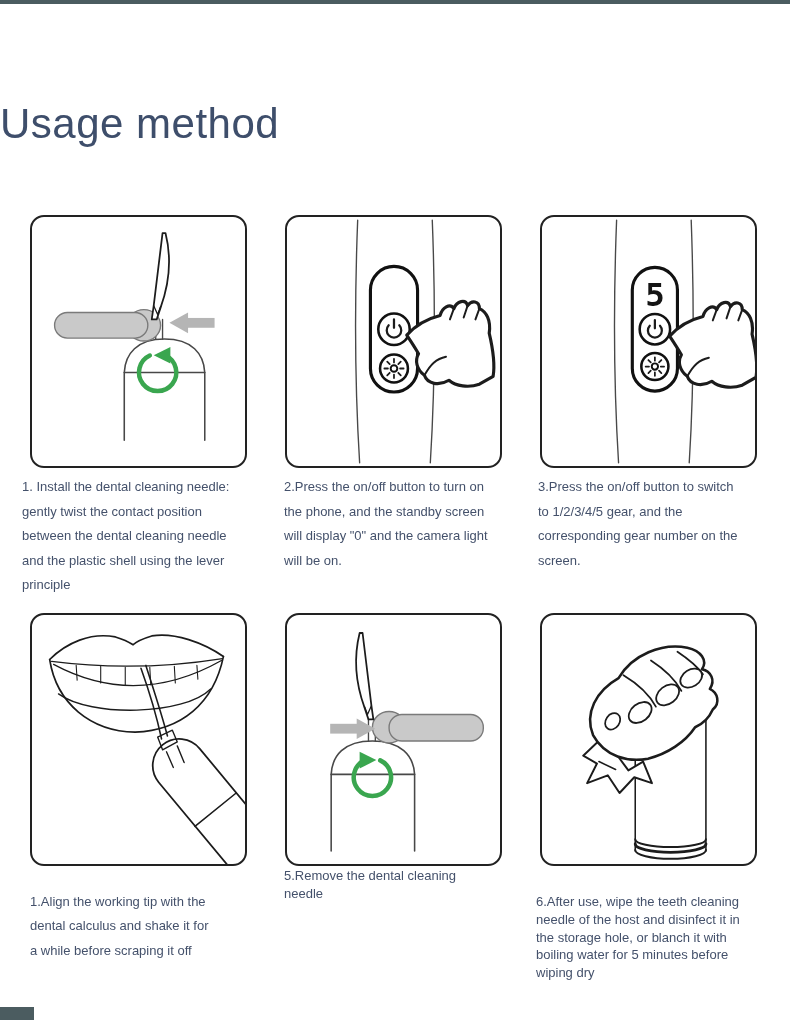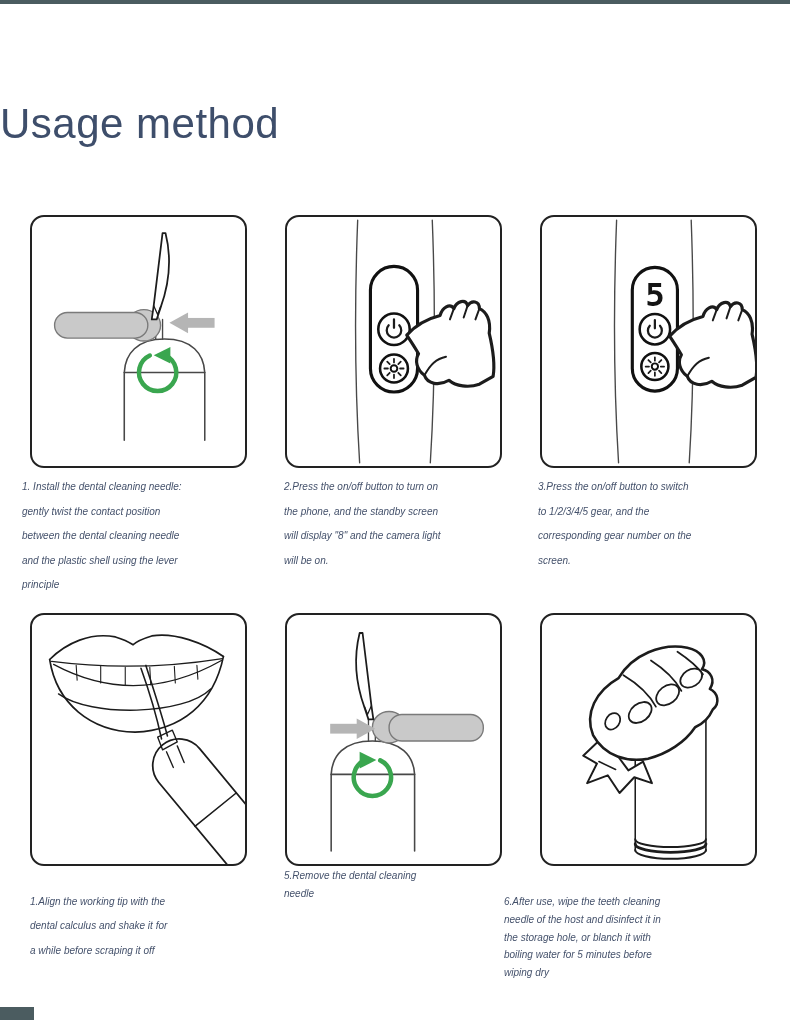--- a/index.html
+++ b/index.html
@@ -13,39 +13,38 @@
   #title{
     position:absolute;top:72px;left:0;width:790px;
     font-size:42px;font-weight:400;color:#3e4e6b;letter-spacing:0.5px;
   }
   .panel{
     position:absolute;width:213px;height:249px;background:#fff;
     border:2px solid #222;border-radius:14px;overflow:hidden;
   }
   .panel svg{display:block;width:213px;height:249px}
   .caption{
-    position:absolute;font-size:10px;color:#44516b;line-height:24.5px;
+    position:absolute;font-size:13px;color:#44516b;line-height:24.5px;
     white-space:pre;
-    font-style:italic;
   }
   .caption.tight{line-height:17.8px}
   .caption.c4{line-height:24.3px}
   
   #panel-1{left:30px;top:215px}
   #panel-2{left:285px;top:215px}
   #panel-3{left:540px;top:215px}
   #panel-4{left:30px;top:613px}
   #panel-5{left:285px;top:613px}
   #panel-6{left:540px;top:613px}
   #caption-1{left:22px;top:475px}
   #caption-2{left:284px;top:475px}
   #caption-3{left:538px;top:475px}
   #caption-4{left:30px;top:890px}
   #caption-5{left:284px;top:867px}
-  #caption-6{left:504px;top:893px}
+  #caption-6{left:536px;top:893px}
   
   .ink{stroke:#1c1c1c;fill:none;stroke-linecap:round;stroke-linejoin:round}
   .thin{stroke:#484848;fill:none;stroke-linecap:round}
   .grayfill{fill:#c9c9c9;stroke:#7a7a7a;stroke-width:1.4}
   .grayarrow{fill:#b5b5b5;stroke:none}
   .green{stroke:#3aa64f;fill:none;stroke-linecap:round}
   .greenfill{fill:#3aa64f;stroke:none}
   .whiteink{fill:#ffffff;stroke:#1c1c1c;stroke-linejoin:round;stroke-linecap:round}
   .segdigit{font-family:"DejaVu Sans Mono",monospace;font-weight:bold;font-size:33px;fill:#141414}
 </style>
@@ -201,21 +200,21 @@
   </svg>
 </div>
 
 <div class="caption" id="caption-1">1. Install the dental cleaning needle:
 gently twist the contact position
 between the dental cleaning needle
 and the plastic shell using the lever
 principle</div>
 <div class="caption" id="caption-2">2.Press the on/off button to turn on
 the phone, and the standby screen
-will display "8" and the camera light
+will display "0" and the camera light
 will be on.</div>
 <div class="caption" id="caption-3">3.Press the on/off button to switch
 to 1/2/3/4/5 gear, and the
 corresponding gear number on the
 screen.</div>
 <div class="caption c4" id="caption-4">1.Align the working tip with the
 dental calculus and shake it for
 a while before scraping it off</div>
 <div class="caption tight" id="caption-5">5.Remove the dental cleaning
 needle</div>

